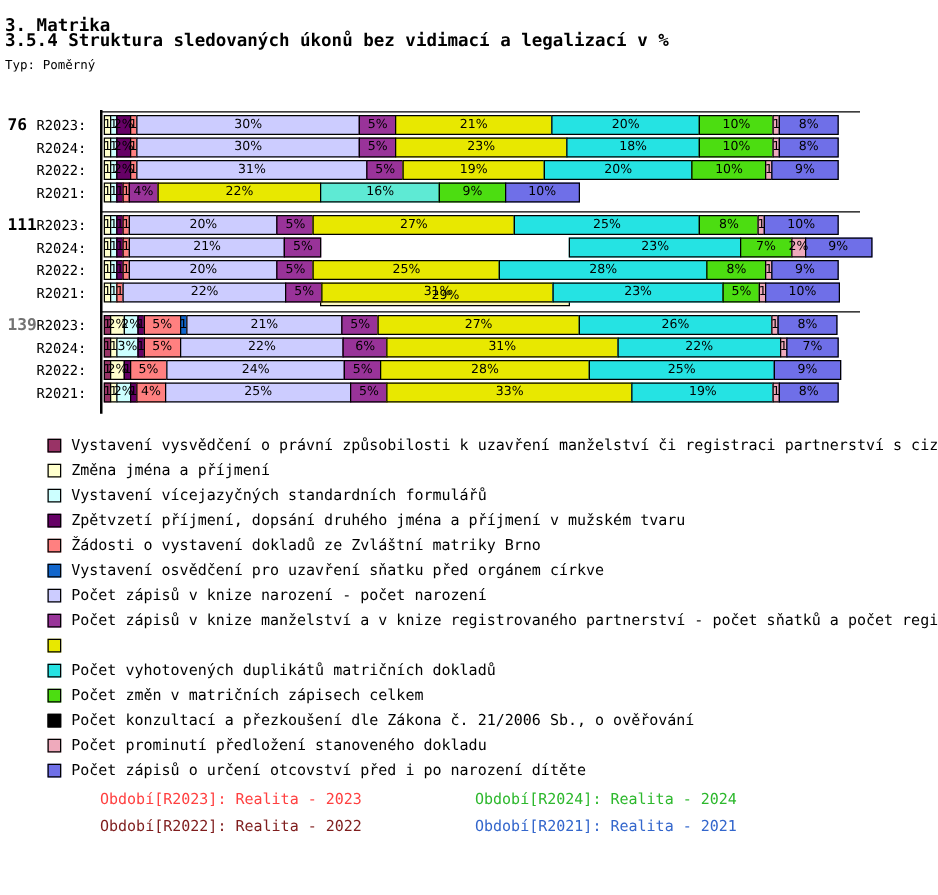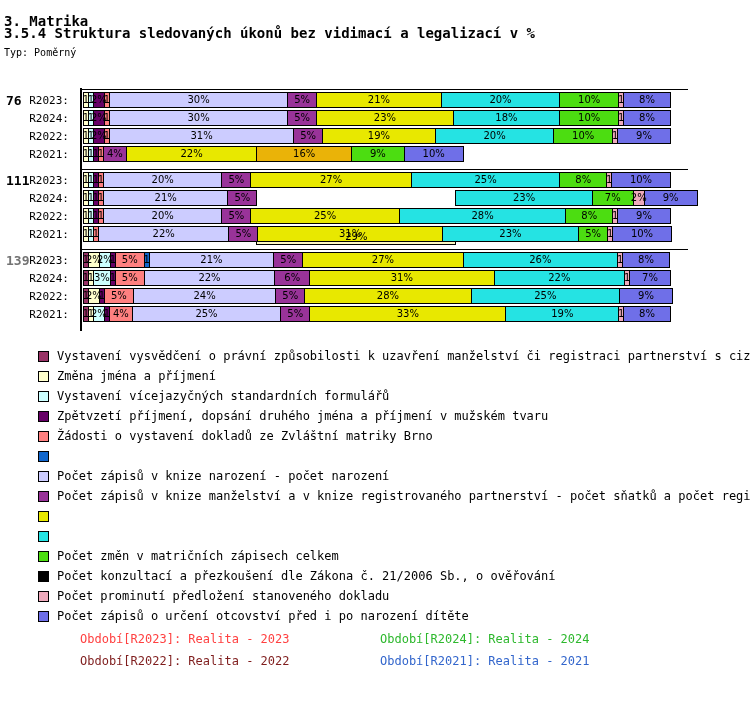--- a/index.html
+++ b/index.html
@@ -161,21 +161,21 @@
       </div>
       <div class="seg" style="width: 5.98px; background: rgb(255, 128, 128);">
         <span class="seg-label">1</span>
       </div>
       <div class="seg" style="width: 23.92px; background: rgb(153, 51, 153);">
         <span class="seg-label">4%</span>
       </div>
       <div class="seg" style="width: 131.56px; background: rgb(232, 232, 0);">
         <span class="seg-label">22%</span>
       </div>
-      <div class="seg" style="width: 95.68px; background: #eab308; text-decoration: underline;">
+      <div class="seg" style="width: 95.68px; background: #5eead4; text-decoration: underline;">
         <span class="seg-label">16%</span>
       </div>
       <div class="seg" style="width: 53.82px; background: rgb(76, 221, 17);">
         <span class="seg-label">9%</span>
       </div>
       <div class="seg" style="width: 59.8px; background: rgb(111, 111, 232);">
         <span class="seg-label">10%</span>
       </div>
     </div>
     <div class="abs gline" style="top: 169px;"></div>
@@ -482,34 +482,36 @@
     <div class="legend-item">
       <span class="legend-swatch" style="background: rgb(102, 0, 102);"></span>
       <span class="legend-label">Zpětvzetí příjmení, dopsání druhého jména a příjmení v mužském tvaru</span>
     </div>
     <div class="legend-item">
       <span class="legend-swatch" style="background: rgb(255, 128, 128);"></span>
       <span class="legend-label">Žádosti o vystavení dokladů ze Zvláštní matriky Brno</span>
     </div>
     <div class="legend-item">
       <span class="legend-swatch" style="background: rgb(17, 102, 204);"></span>
+      <span class="legend-label">Vystavení osvědčení pro uzavření sňatku před orgánem církve</span>
     </div>
     <div class="legend-item">
       <span class="legend-swatch" style="background: rgb(204, 204, 255);"></span>
       <span class="legend-label">Počet zápisů v knize narození - počet narození</span>
     </div>
     <div class="legend-item">
       <span class="legend-swatch" style="background: rgb(153, 51, 153);"></span>
       <span class="legend-label">Počet zápisů v knize manželství a v knize registrovaného partnerství - počet sňatků a počet registrací partnerství</span>
     </div>
     <div class="legend-item">
       <span class="legend-swatch" style="background: rgb(232, 232, 0);"></span>
     </div>
     <div class="legend-item">
       <span class="legend-swatch" style="background: rgb(37, 227, 227);"></span>
+      <span class="legend-label">Počet vyhotovených duplikátů matričních dokladů</span>
     </div>
     <div class="legend-item">
       <span class="legend-swatch" style="background: rgb(76, 221, 17);"></span>
       <span class="legend-label">Počet změn v matričních zápisech celkem</span>
     </div>
     <div class="legend-item">
       <span class="legend-swatch" style="background: rgb(0, 0, 0);"></span>
       <span class="legend-label">Počet  konzultací a přezkoušení dle Zákona č. 21/2006 Sb., o ověřování</span>
     </div>
     <div class="legend-item">

